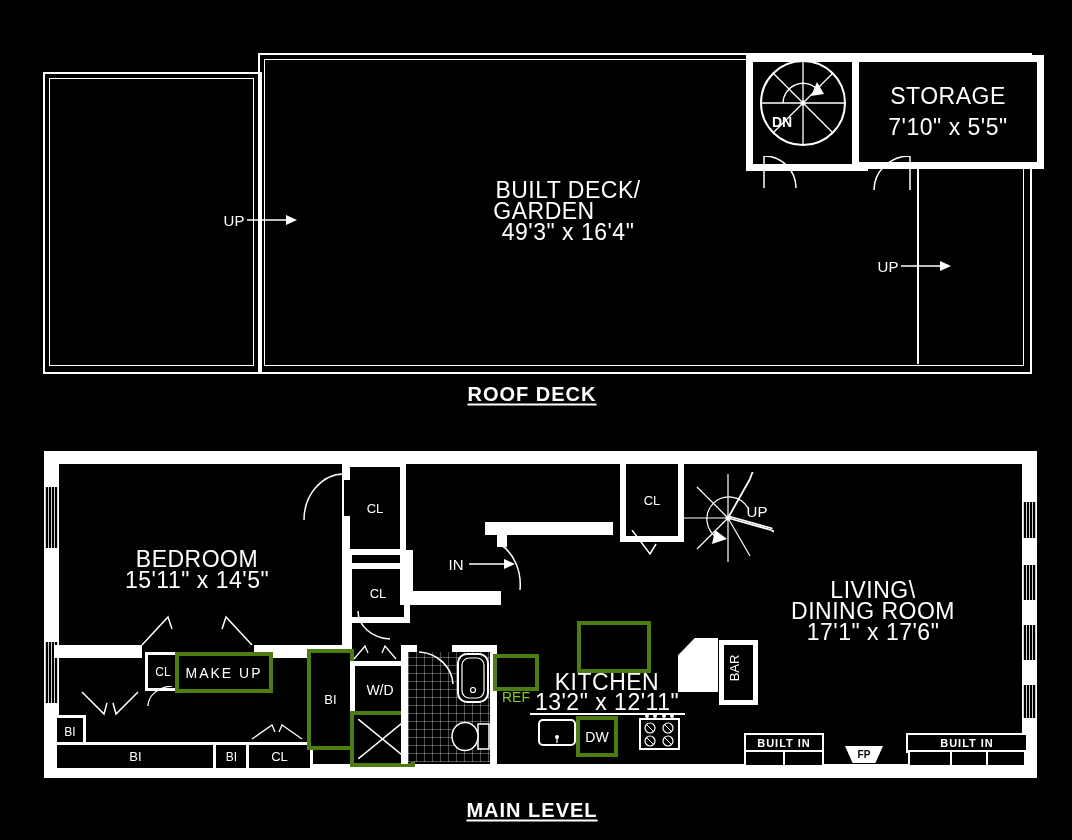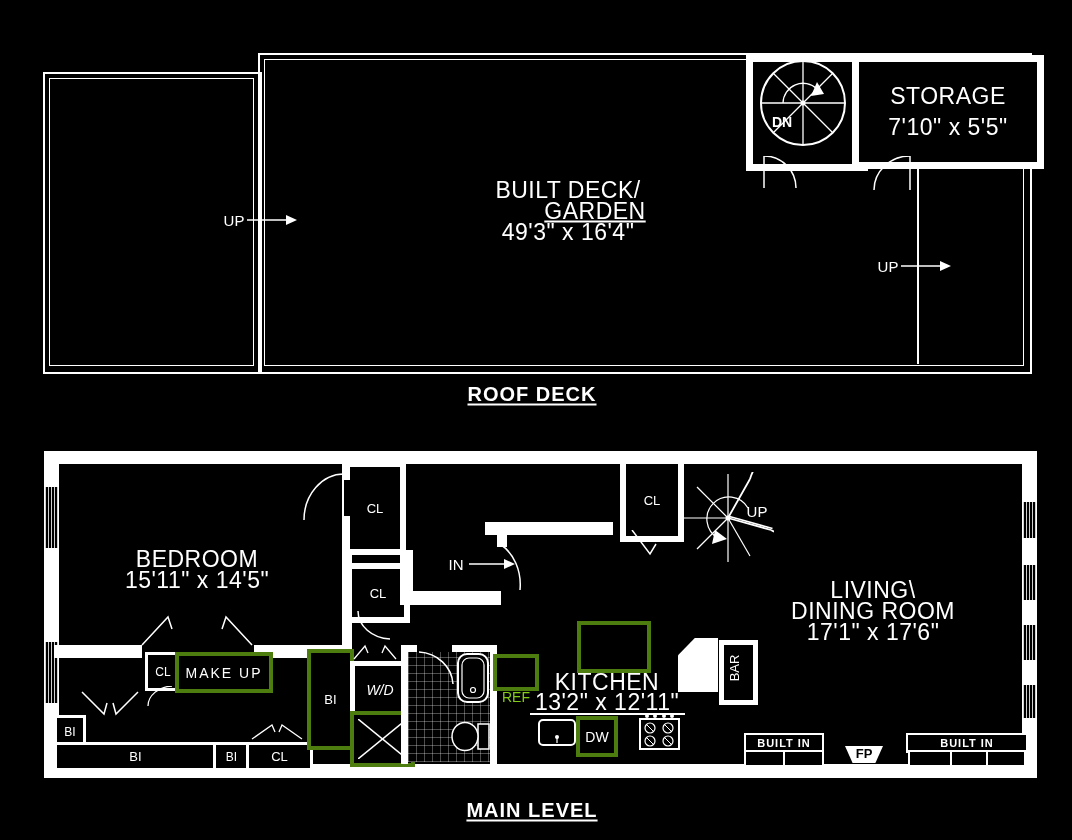--- a/index.html
+++ b/index.html
@@ -3,37 +3,37 @@
 <meta charset="utf-8">
 <style>
   html,body{margin:0;padding:0;background:#000;}
   #canvas{position:relative;width:1072px;height:840px;background:#000;overflow:hidden;
           font-family:"Liberation Sans",sans-serif;}
   .wall{position:absolute;background:#fff;}
   .gap{position:absolute;background:#000;}
   .outline{position:absolute;background:transparent;}
   .b1{border:1px solid #fff;} .b2{border:2px solid #fff;}
   .box{position:absolute;background:#000;display:flex;align-items:center;justify-content:center;}
-  .bx3{border:3px solid #fff;} .bx4{border:4px solid #4d7c0f;} .bx5{border:5px solid #fff;font-style:italic;}
+  .bx3{border:3px solid #fff;} .bx4{border:4px solid #4d7c0f;} .bx5{border:5px solid #fff;}
   .bx6{border:6px solid #fff;} .bx7{border:7px solid #fff;}
   .lbl{position:absolute;color:#fff;white-space:nowrap;transform:translate(-50%,-50%);
        text-align:center;line-height:1;}
   .t17{font-size:23px;letter-spacing:.5px;}
   .t15{font-size:15px;} .t14{font-size:14px;} .t13{font-size:13px;}
   .t12{font-size:12px;} .t11{font-size:11px;font-weight:bold;letter-spacing:1px;}
   .title{position:absolute;color:#fff;font-size:20px;font-weight:bold;letter-spacing:1px;
          transform:translate(-50%,-50%);text-decoration:underline;text-underline-offset:3px;}
   .win{position:absolute;background:repeating-linear-gradient(90deg,#cfcfcf 0 1px,#000 1px 3px);}
   .tiles{position:absolute;background-color:#000;
      background-image:repeating-linear-gradient(0deg,rgba(255,255,255,.30) 0 1px,transparent 1px 8px),
                       repeating-linear-gradient(90deg,rgba(255,255,255,.30) 0 1px,transparent 1px 8px);}
   .svgabs{position:absolute;}
   .rot{transform:translate(-50%,-50%) rotate(-90deg);}
-  .fp{position:absolute;background:#fff;display:flex;justify-content:center;
-      color:#000;font-size:13px;font-weight:bold;
+  .fp{position:absolute;background:#fff;display:flex;align-items:center;justify-content:center;
+      color:#000;font-size:10px;font-weight:bold;
       clip-path:polygon(0 0,100% 0,80% 100%,20% 100%);}
   .barpoly{position:absolute;background:#fff;clip-path:polygon(42% 0,100% 0,100% 100%,0 100%,0 32%);}
   svg{display:block;}
 </style>
 </head>
 <body>
 
 <div id="canvas">
 
   <div class="outline b2" style="left:43px;top:72px;width:215px;height:298px;"></div>
@@ -74,21 +74,21 @@
       <div class="t17" style="margin-top:4px;">7'10" x 5'5"</div>
     </div>
   </div>
   <div class="gap" style="left:870px;top:147px;width:34px;height:9px;"></div>
   <svg class="svgabs" style="left:872px;top:156px;" width="40" height="36" viewBox="0 0 40 36">
     <path d="M38,0 A36,34 0 0 0 2,34" stroke="#fff" fill="none" stroke-width="1.5"></path>
     <line x1="38" y1="0" x2="38" y2="34" stroke="#fff" stroke-width="1.5"></line>
   </svg>
 
   <div class="lbl t17" style="left:568px;top:190px;">BUILT DECK/</div>
-  <div class="lbl t17" style="left:595px;top:211px;text-decoration:underline;">GARDEN</div>
+  <div class="lbl t17" style="left:544px;top:211px;">GARDEN</div>
   <div class="lbl t17" style="left:568px;top:232px;">49'3" x 16'4"</div>
 
   <div class="lbl t15" style="left:234px;top:220px;">UP</div>
   <svg class="svgabs" style="left:247px;top:214px;" width="50" height="12" viewBox="0 0 50 12">
     <line x1="0" y1="6" x2="40" y2="6" stroke="#fff" stroke-width="1.5"></line>
     <polygon points="39,1 50,6 39,11" fill="#fff"></polygon>
   </svg>
   <div class="lbl t15" style="left:888px;top:266px;">UP</div>
   <svg class="svgabs" style="left:901px;top:260px;" width="50" height="12" viewBox="0 0 50 12">
     <line x1="0" y1="6" x2="40" y2="6" stroke="#fff" stroke-width="1.5"></line>

